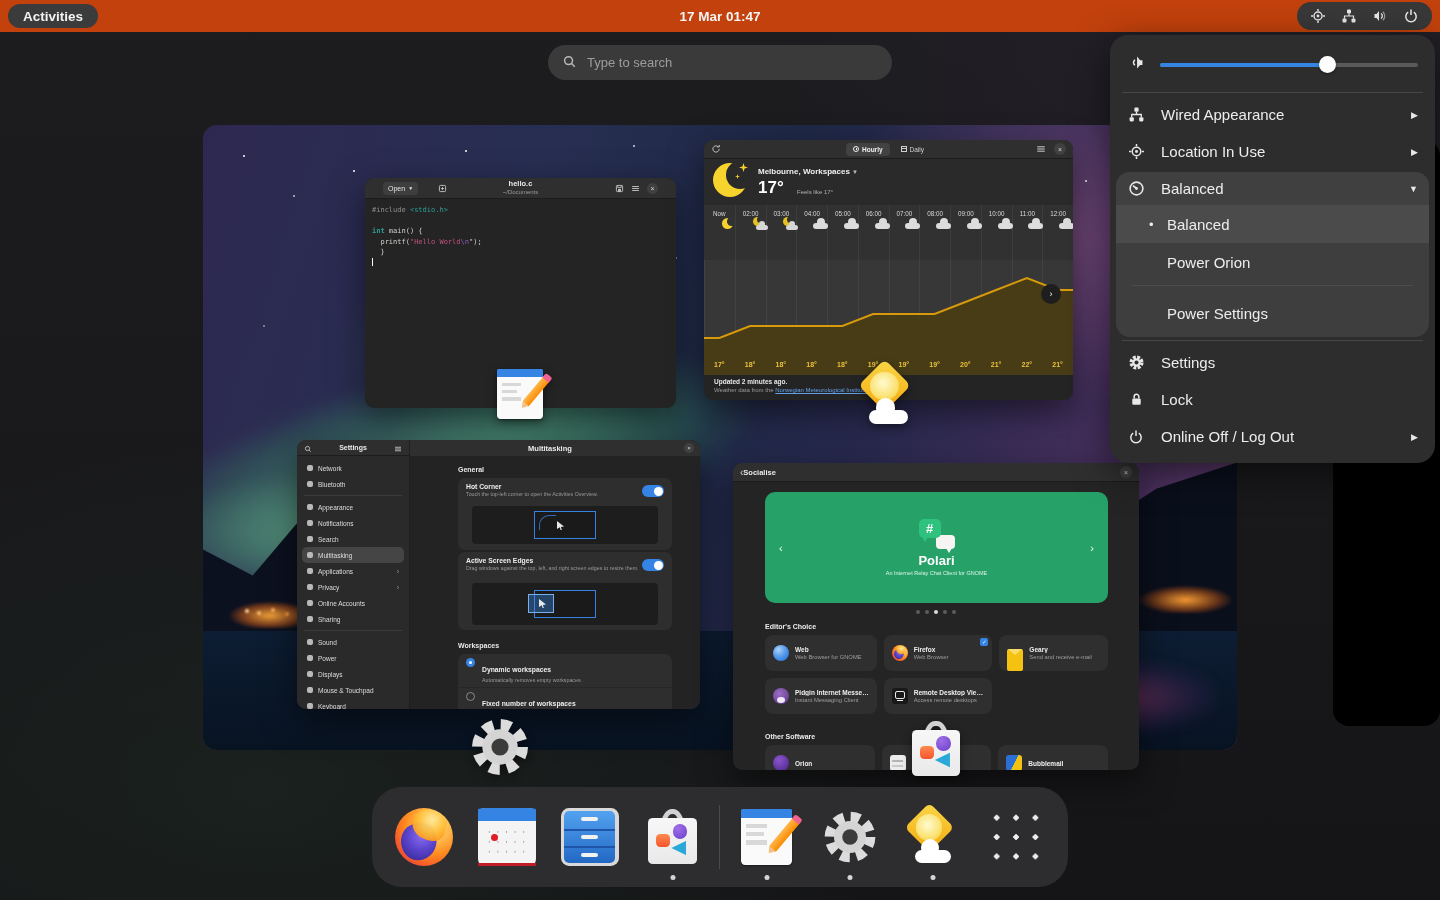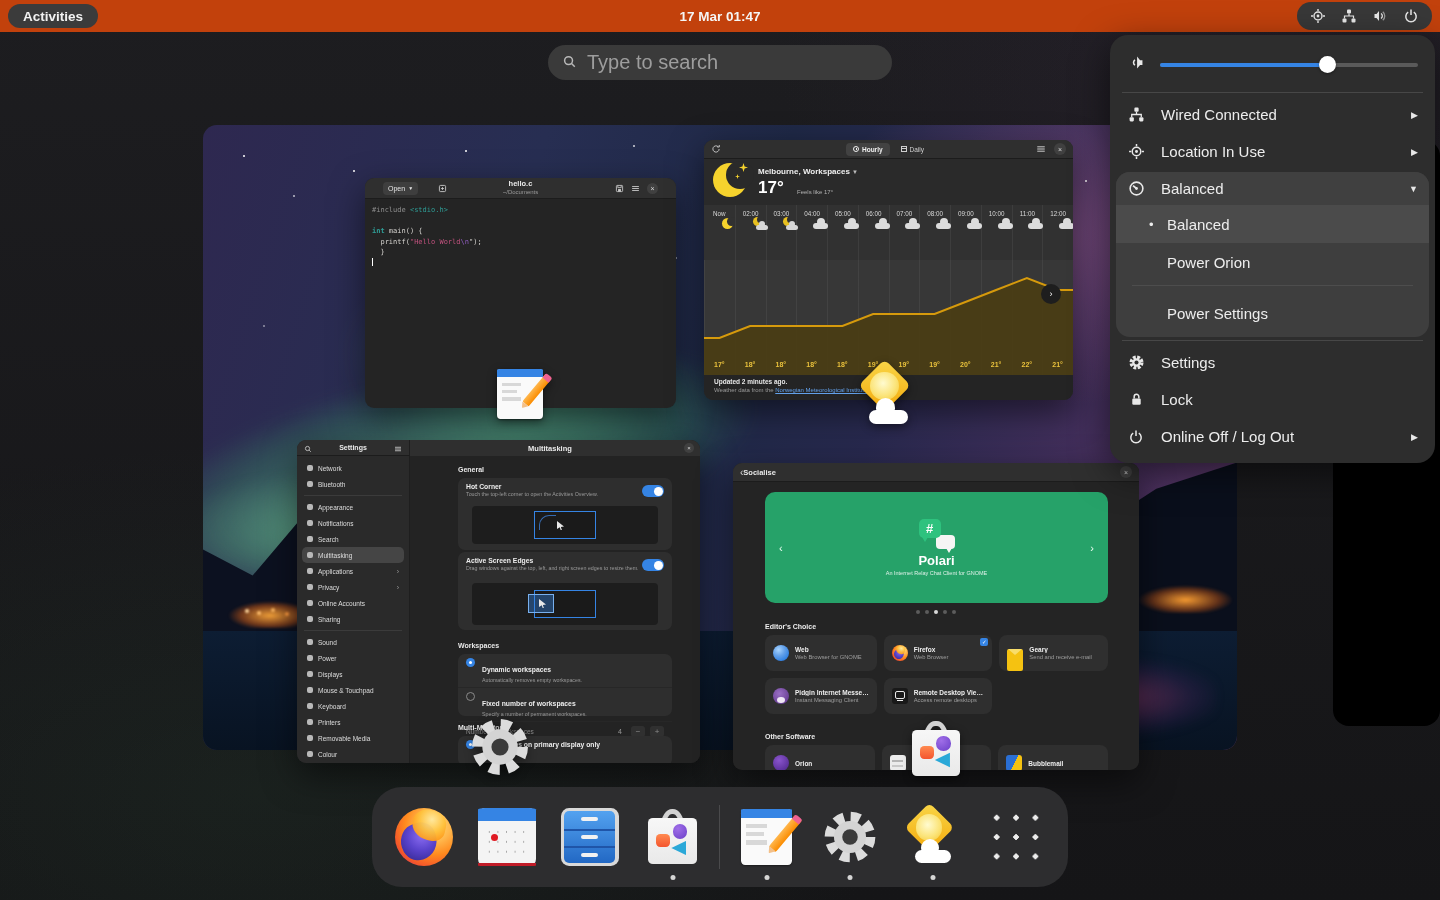--- a/index.html
+++ b/index.html
@@ -17,21 +17,21 @@
     background:#3b3b3b;color:#f2f2f2;font-size:13.5px;font-weight:bold;display:flex;align-items:center;cursor:default}
   #clock{position:absolute;left:0;right:0;top:0;height:32px;display:flex;align-items:center;justify-content:center;
     font-size:13.5px;font-weight:bold;color:#f5f5f5}
   #tray{position:absolute;right:8px;top:2px;height:28px;padding:0 13px;border-radius:14px;background:#383838;
     display:flex;align-items:center;gap:15px}
   #tray svg{display:block}
 
   
   #searchbar{position:absolute;left:548px;top:45px;width:344px;height:35px;border-radius:18px;background:#3a3a3a;
     display:flex;align-items:center;gap:10px;padding:0 14px;box-sizing:border-box;z-index:30}
-  #searchbar span{color:#9d9d9d;font-size:20px}
+  #searchbar span{color:#9d9d9d;font-size:13px}
 
   
   #workspace{position:absolute;left:203px;top:125px;width:1034px;height:625px;border-radius:14px;overflow:visible;z-index:5}
   #wallpaper{position:absolute;inset:0;border-radius:14px;overflow:hidden;
     background:linear-gradient(108deg,#2e2850 0%,#272e52 28%,#1f2947 48%,#28294e 62%,#47305e 82%,#653b6e 100%);}
   .wp-purple{position:absolute;right:-5%;top:-10%;width:45%;height:55%;
     background:radial-gradient(closest-side,rgba(196,110,170,.4),transparent);}
   .aurora1{position:absolute;left:-6%;top:28%;width:72%;height:48%;transform:rotate(-13deg);filter:blur(7px);
     background:radial-gradient(ellipse 58% 46% at 40% 52%,rgba(116,226,156,.55),rgba(62,165,104,.28) 55%,transparent 75%);}
   .aurora2{position:absolute;left:6%;top:12%;width:50%;height:60%;transform:rotate(16deg);filter:blur(9px);
@@ -124,21 +124,21 @@
   #wx-temps{position:absolute;left:0;right:0;bottom:4px;height:10px}
   #wx-temps span{position:absolute;width:30.75px;text-align:center;font-size:7px;font-weight:bold;color:#eac23c}
   #wx-next{position:absolute;right:12px;top:24px;width:20px;height:20px;border-radius:50%;background:#1e1e1e;
     color:#fff;font-size:9px;display:flex;align-items:center;justify-content:center}
   #wx-footer{position:absolute;left:0;right:0;bottom:0;height:25px;background:#242424;padding:3px 10px;box-sizing:border-box}
   #wx-updated{font-size:6.5px;font-weight:bold;color:#e6e6e6}
   #wx-attrib{font-size:6px;color:#9a9a9a;margin-top:2px}
   #wx-attrib a{color:#62a0ea;text-decoration:underline}
 
   
-  #win-settings{left:94px;top:315px;width:403px;height:323px;background:#232323}
+  #win-settings{left:94px;top:315px;width:403px;height:269px;background:#232323}
   #st-hbar-l{position:absolute;left:0;top:0;width:113px;height:16px;background:#2e2e2e;border-right:1px solid #1e1e1e;
     border-bottom:1px solid #1c1c1c;display:flex;align-items:center;padding:0 7px;box-sizing:border-box}
   #st-hbar-l .win-title{font-size:7px;flex:1;text-align:center}
   #st-hbar-r{position:absolute;left:113px;right:0;top:0;height:16px;background:#2f2f2f;border-bottom:1px solid #1c1c1c;
     display:flex;align-items:center;padding:0 6px}
   #st-hbar-r .win-title{font-size:7.5px;flex:1;text-align:center}
   #st-sidebar{position:absolute;left:0;top:16px;width:113px;bottom:0;background:#2a2a2a;border-right:1px solid #1e1e1e;
     padding:4px 5px;box-sizing:border-box}
   .sb-row{height:16px;border-radius:5px;display:flex;align-items:center;gap:5px;padding:0 5px;font-size:6.5px;color:#dedede}
   .sb-row.sel{background:#454545}
@@ -847,21 +847,21 @@
   <div class="qs-sep"></div>
   <div class="qs-row">
     <span class="qi">
       <svg width="17" height="17" viewBox="0 0 16 16" fill="#e8e8e8">
         <rect x="6" y="1.5" width="4" height="4" rx="1"></rect>
           <rect x="1.5" y="10.5" width="4" height="4" rx="1"></rect>
         <rect x="10.5" y="10.5" width="4" height="4" rx="1"></rect>
         <path d="M8,5.5 V8 M3.5,10.5 V8 H12.5 V10.5" stroke="#e8e8e8" stroke-width="1.2" fill="none"></path>
         </svg>
       </span>
-    <span>Wired Connected</span>
+    <span>Wired Appearance</span>
     <span class="qs-arrow">▶</span>
   </div>
   <div class="qs-row">
     <span class="qi">
       <svg width="17" height="17" viewBox="0 0 16 16" fill="none" stroke="#e8e8e8">
         <circle cx="8" cy="8" r="4" stroke-width="1.4"></circle>
           <circle cx="8" cy="8" r="1.4" fill="#e8e8e8" stroke="none"></circle>
         <path d="M8,1 V3 M8,13 V15 M1,8 H3 M13,8 H15" stroke-width="1.4"></path>
         </svg>
       </span>

